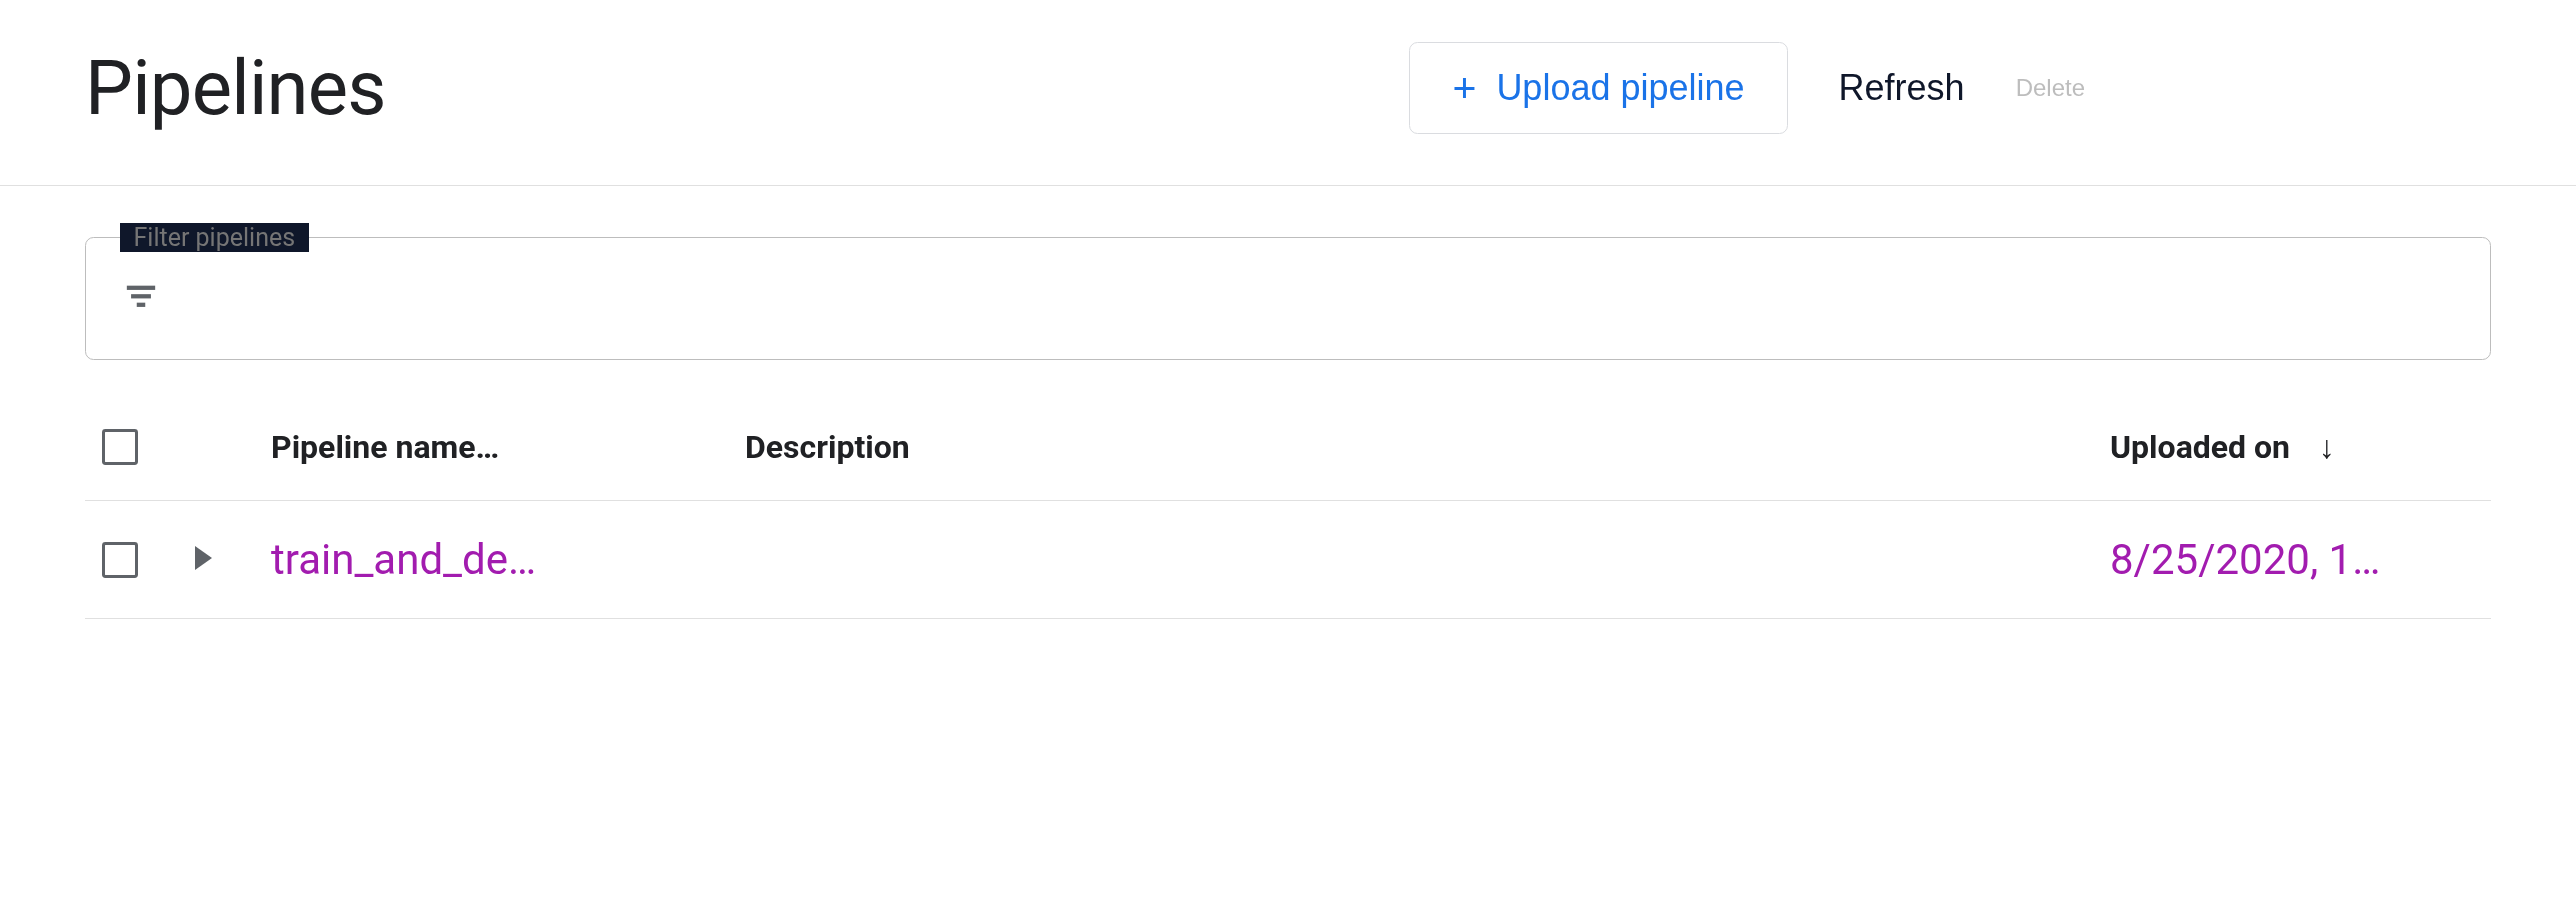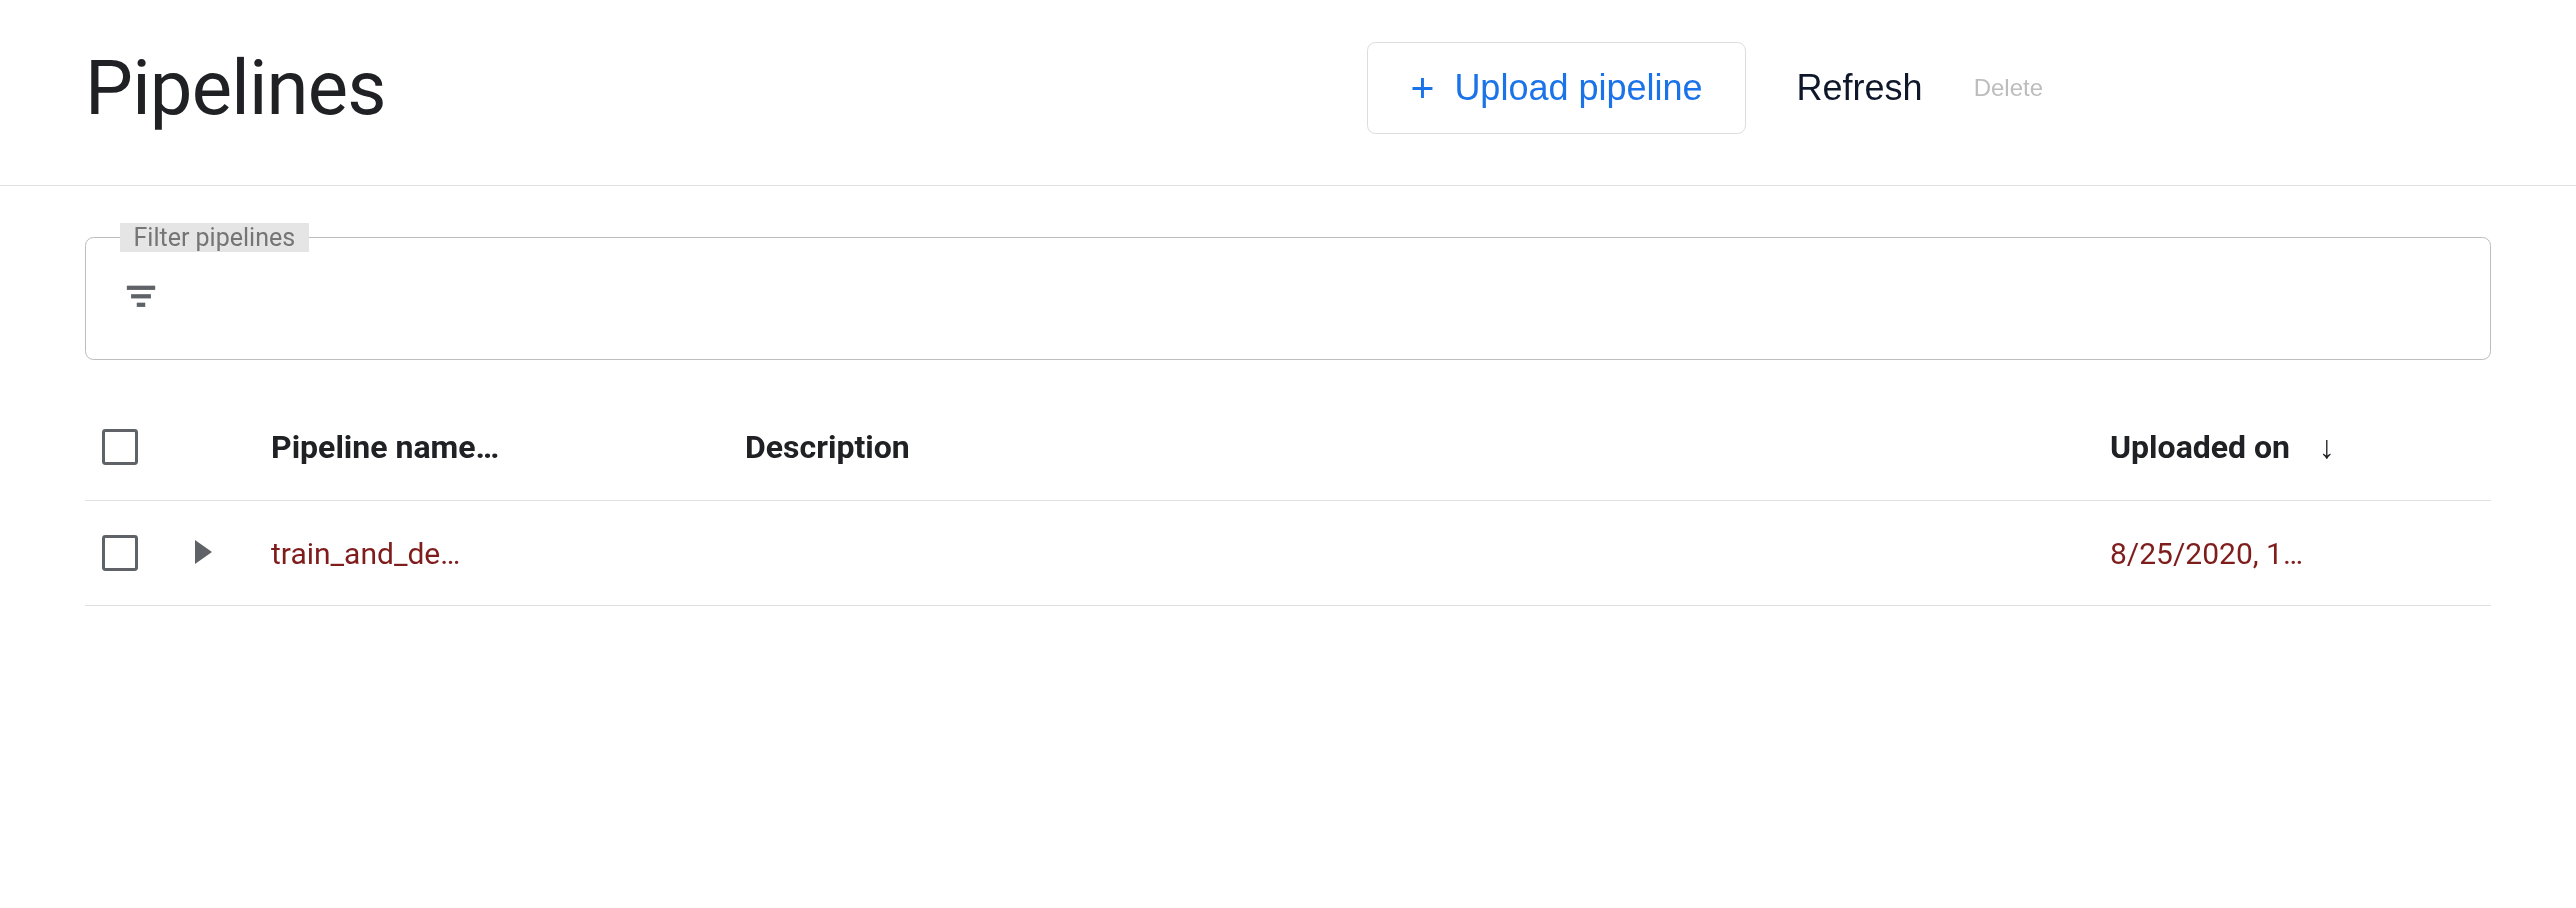--- a/index.html
+++ b/index.html
@@ -8,21 +8,21 @@
       box-sizing: border-box;
     }
     body {
       font-family: 'Google Sans', Roboto, Arial, sans-serif;
       background: #fff;
       width: 2576px;
       height: 908px;
       overflow: hidden;
     }
     .header-section {
-      padding: 42px 85px 51px 85px;
+      padding: 42px 43px 51px 85px;
       display: flex;
       justify-content: space-between;
       align-items: center;
       border-bottom: 1.7px solid #e0e0e0;
     }
     .page-title {
       font-size: 76px;
       font-weight: 400;
       color: #202124;
       letter-spacing: -0.8px;
@@ -74,21 +74,21 @@
       position: relative;
       border: 1.7px solid #bdbdbd;
       border-radius: 8.5px;
       padding: 42px 34px;
       margin-bottom: 34px;
     }
     .filter-label {
       position: absolute;
       top: -15px;
       left: 34px;
-      background: #e5e5e5;
+      background: #0f172a;
       padding: 0 13.5px;
       font-size: 25px;
       color: #757575;
     }
     .filter-icon {
       display: inline-block;
     }
     .filter-icon svg {
       width: 42px;
       height: 34px;
@@ -149,22 +149,22 @@
       display: inline-block;
       width: 0;
       height: 0;
       border-top: 12px solid transparent;
       border-bottom: 12px solid transparent;
       border-left: 17px solid #5f6368;
       cursor: pointer;
       margin-left: 8.5px;
     }
     .cell-text {
-      font-size: 30px;
-      color: #7f1d1d;
+      font-size: 42px;
+      color: #a21caf;
       white-space: nowrap;
       overflow: hidden;
       text-overflow: ellipsis;
     }
   </style>
 </head>
 <body>
 
 <div class="header-section">
   <h1 class="page-title">Pipelines</h1>

